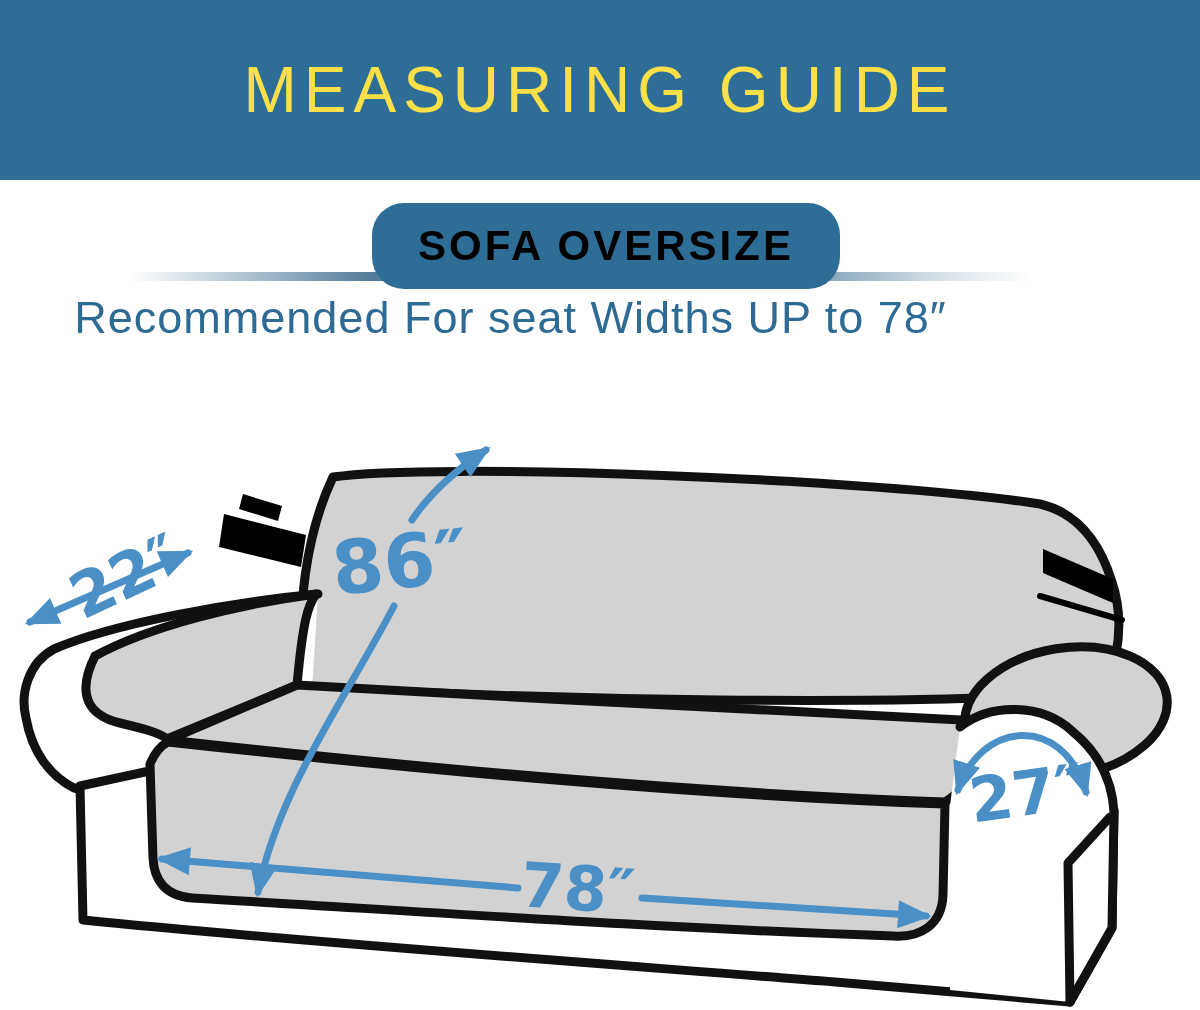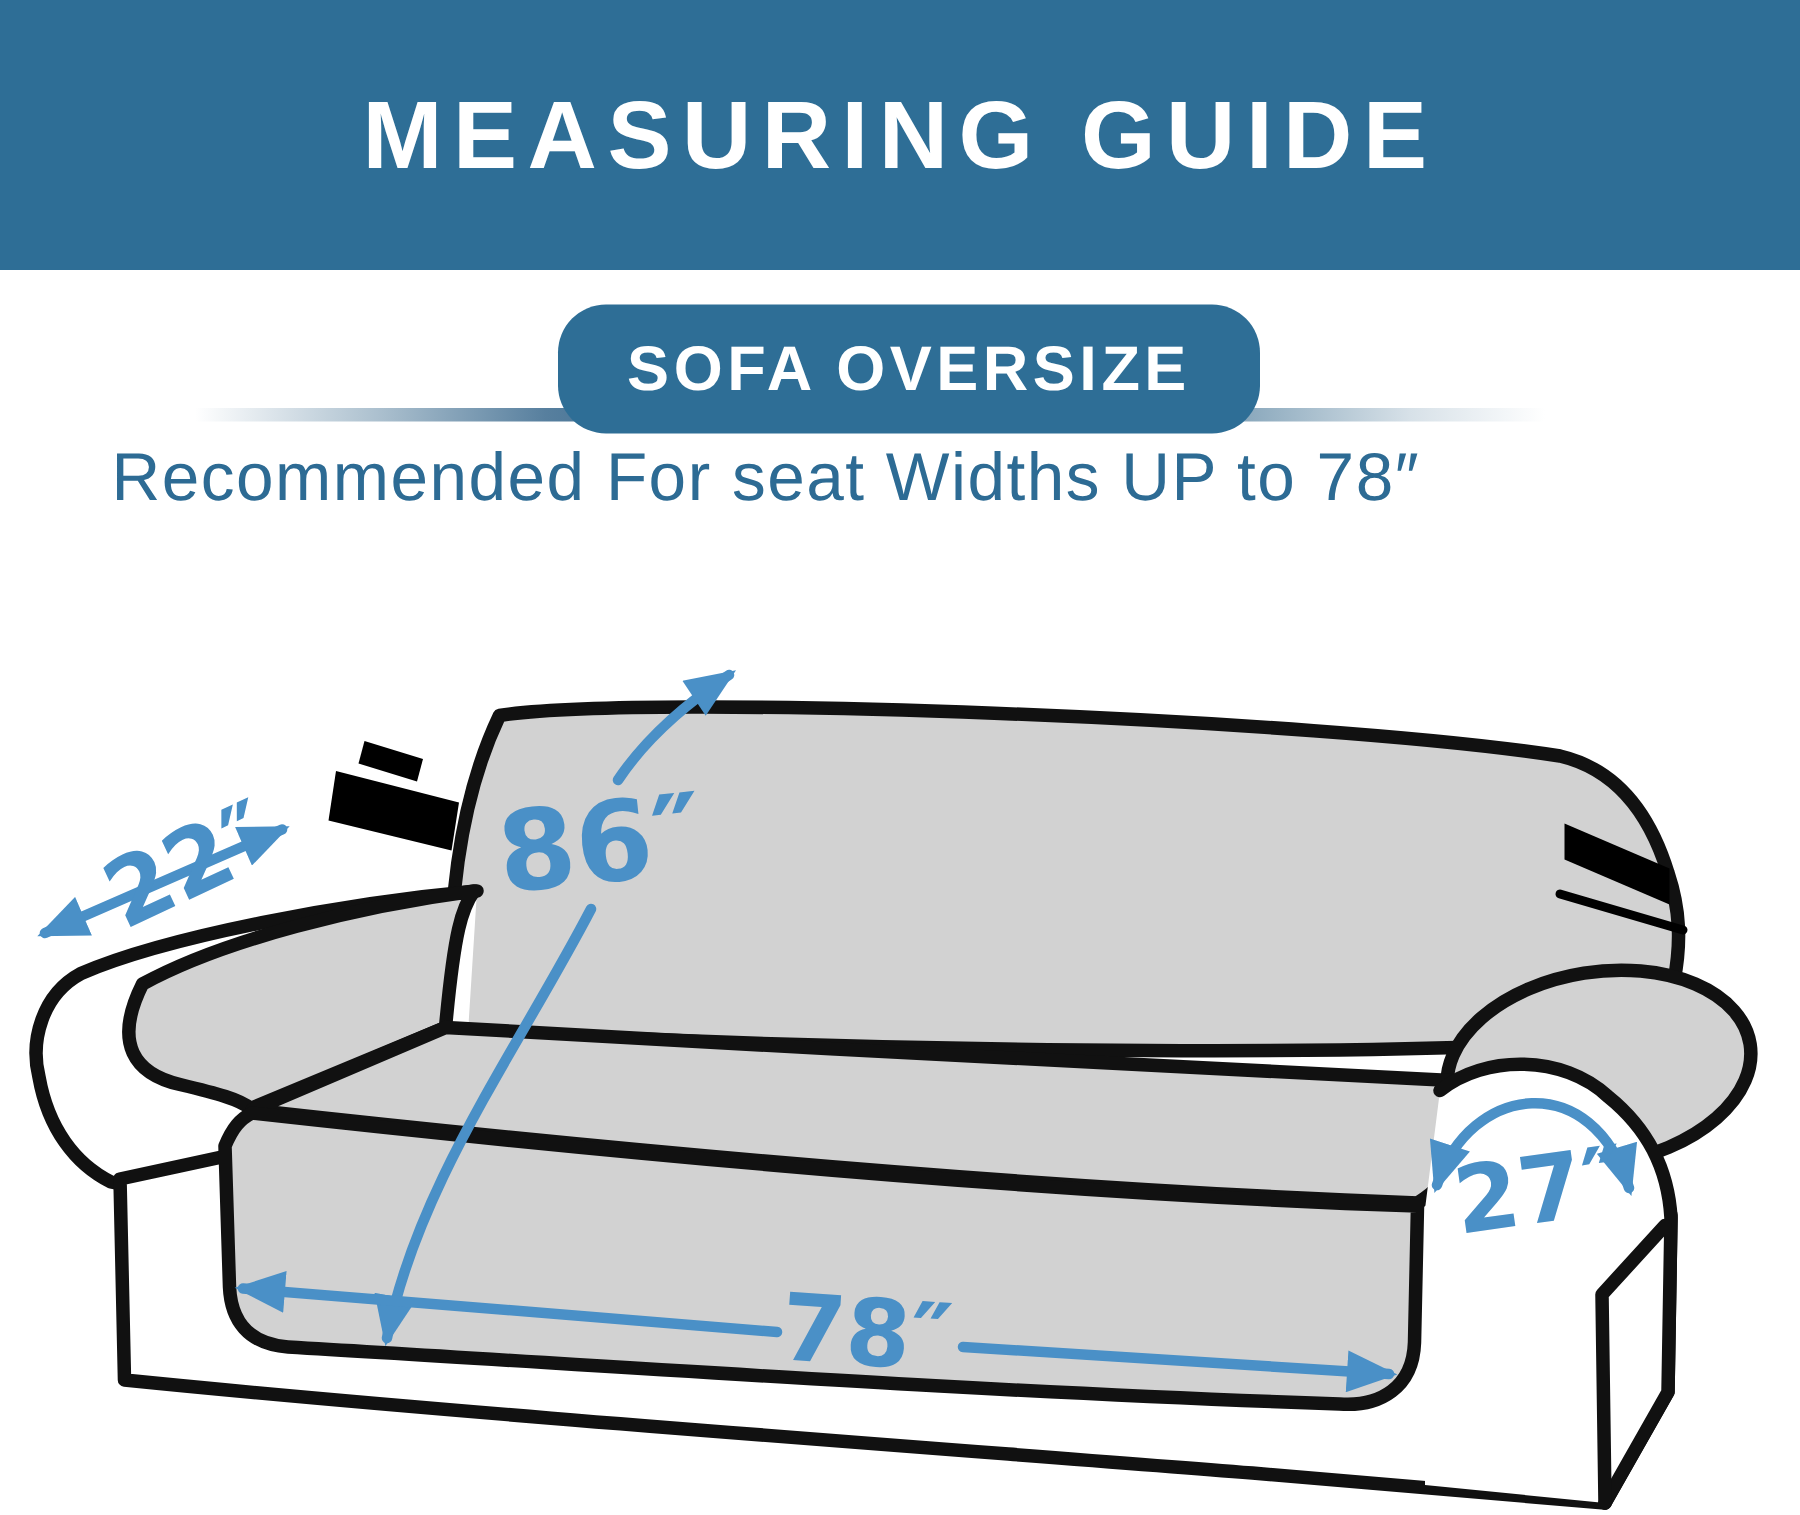--- a/index.html
+++ b/index.html
@@ -9,36 +9,36 @@
     font-family:"Liberation Sans", sans-serif;
     position:relative;
     overflow:hidden;
   }
   .banner{
     position:absolute;left:0;top:0;width:1200px;height:180px;
     background:#2e6e96;
     display:flex;align-items:center;justify-content:center;
   }
   .banner h1{
-    margin:0;color:#ffffff;
-    font-size:64px;font-weight:700;letter-spacing:7px;
+    margin:0;color:#fde047;
+    font-size:64px;font-weight:400;letter-spacing:7px;
   }
   .divider{
     position:absolute;left:130px;top:272px;width:900px;height:9px;
     background:linear-gradient(90deg,
       rgba(170,190,205,0) 0%, #a9becd 14%, #577f9e 26%, #3f6f93 34%,
       #3f6f93 62%, #7fa0b6 76%, #d7e1e8 90%, rgba(255,255,255,0) 100%);
   }
   .badge{
     position:absolute;left:372px;top:203px;width:468px;height:86px;
     background:#2e6e96;border-radius:32px;
     display:flex;align-items:center;justify-content:center;
   }
   .badge span{
-    color:#ffffff;font-size:42px;font-weight:700;letter-spacing:3px;
+    color:#000000;font-size:42px;font-weight:700;letter-spacing:3px;
   }
   .subtitle{
     position:absolute;left:0;top:292px;width:1021px;
     text-align:center;
     color:#2d6b94;font-size:45px;font-weight:400;letter-spacing:1px;
   }
   .diagram{
     position:absolute;left:0;top:390px;width:1200px;height:620px;
   }
   .meas-label{

